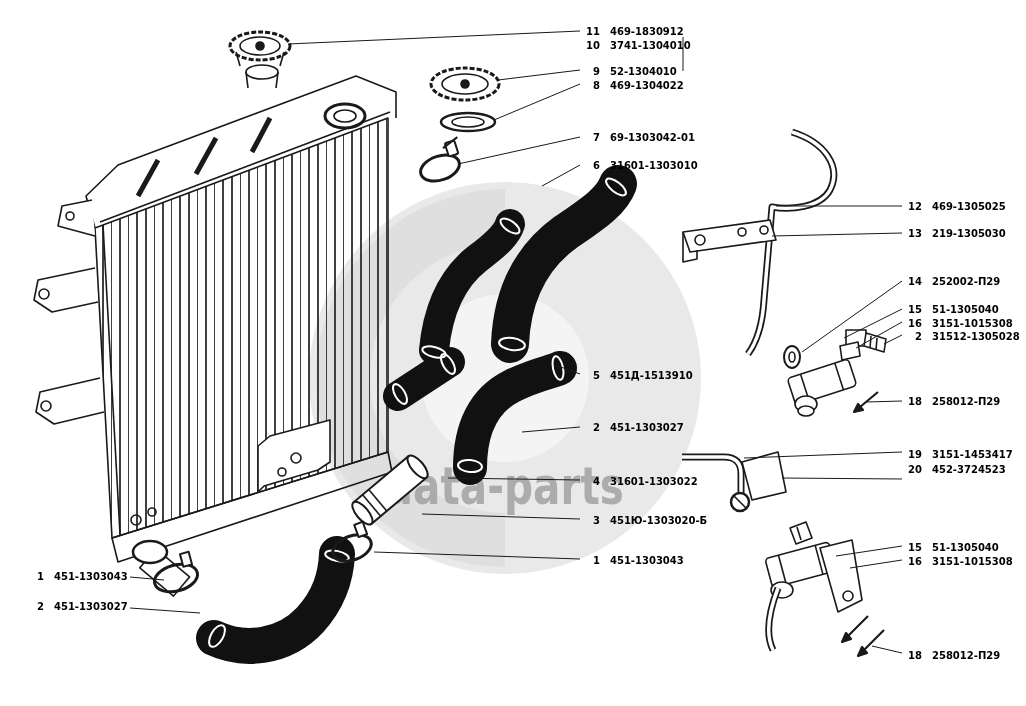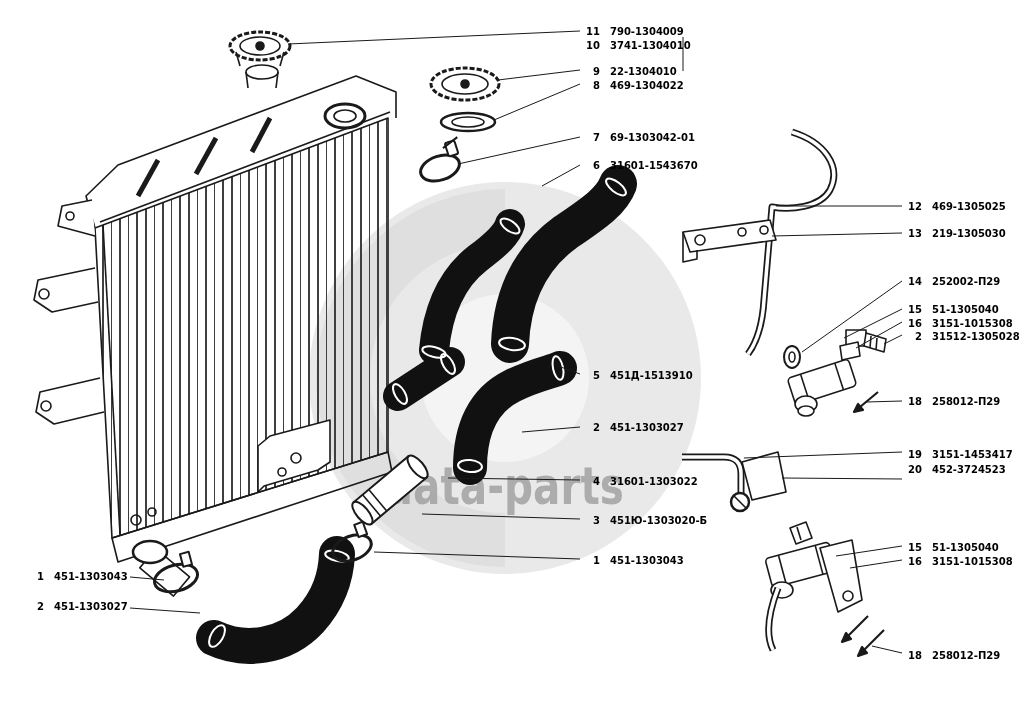--- a/index.html
+++ b/index.html
@@ -213,41 +213,41 @@
       <line x1="836" y1="556" x2="902" y2="546"></line>
       <line x1="850" y1="568" x2="902" y2="560"></line>
       <line x1="872" y1="646" x2="902" y2="653"></line>
       <line x1="130" y1="577" x2="164" y2="580"></line>
       <line x1="130" y1="608" x2="200" y2="613"></line>
     </g>
   </svg>
 
   <div class="label" style="left:584px;top:26px">
       <span class="num">11</span>
-      <span class="part">790-1304009</span>
+      <span class="part">469-1830912</span>
     </div>
   <div class="label" style="left:584px;top:40px">
       <span class="num">10</span>
       <span class="part">3741-1304010</span>
     </div>
   <div class="label" style="left:584px;top:66px">
       <span class="num">9</span>
-      <span class="part">22-1304010</span>
+      <span class="part">52-1304010</span>
     </div>
   <div class="label" style="left:584px;top:80px">
       <span class="num">8</span>
       <span class="part">469-1304022</span>
     </div>
   <div class="label" style="left:584px;top:132px">
       <span class="num">7</span>
       <span class="part">69-1303042-01</span>
     </div>
   <div class="label" style="left:584px;top:160px">
       <span class="num">6</span>
-      <span class="part">31601-1543670</span>
+      <span class="part">31601-1303010</span>
     </div>
   <div class="label" style="left:906px;top:201px">
       <span class="num">12</span>
       <span class="part">469-1305025</span>
     </div>
   <div class="label" style="left:906px;top:228px">
       <span class="num">13</span>
       <span class="part">219-1305030</span>
     </div>
   <div class="label" style="left:906px;top:276px">

